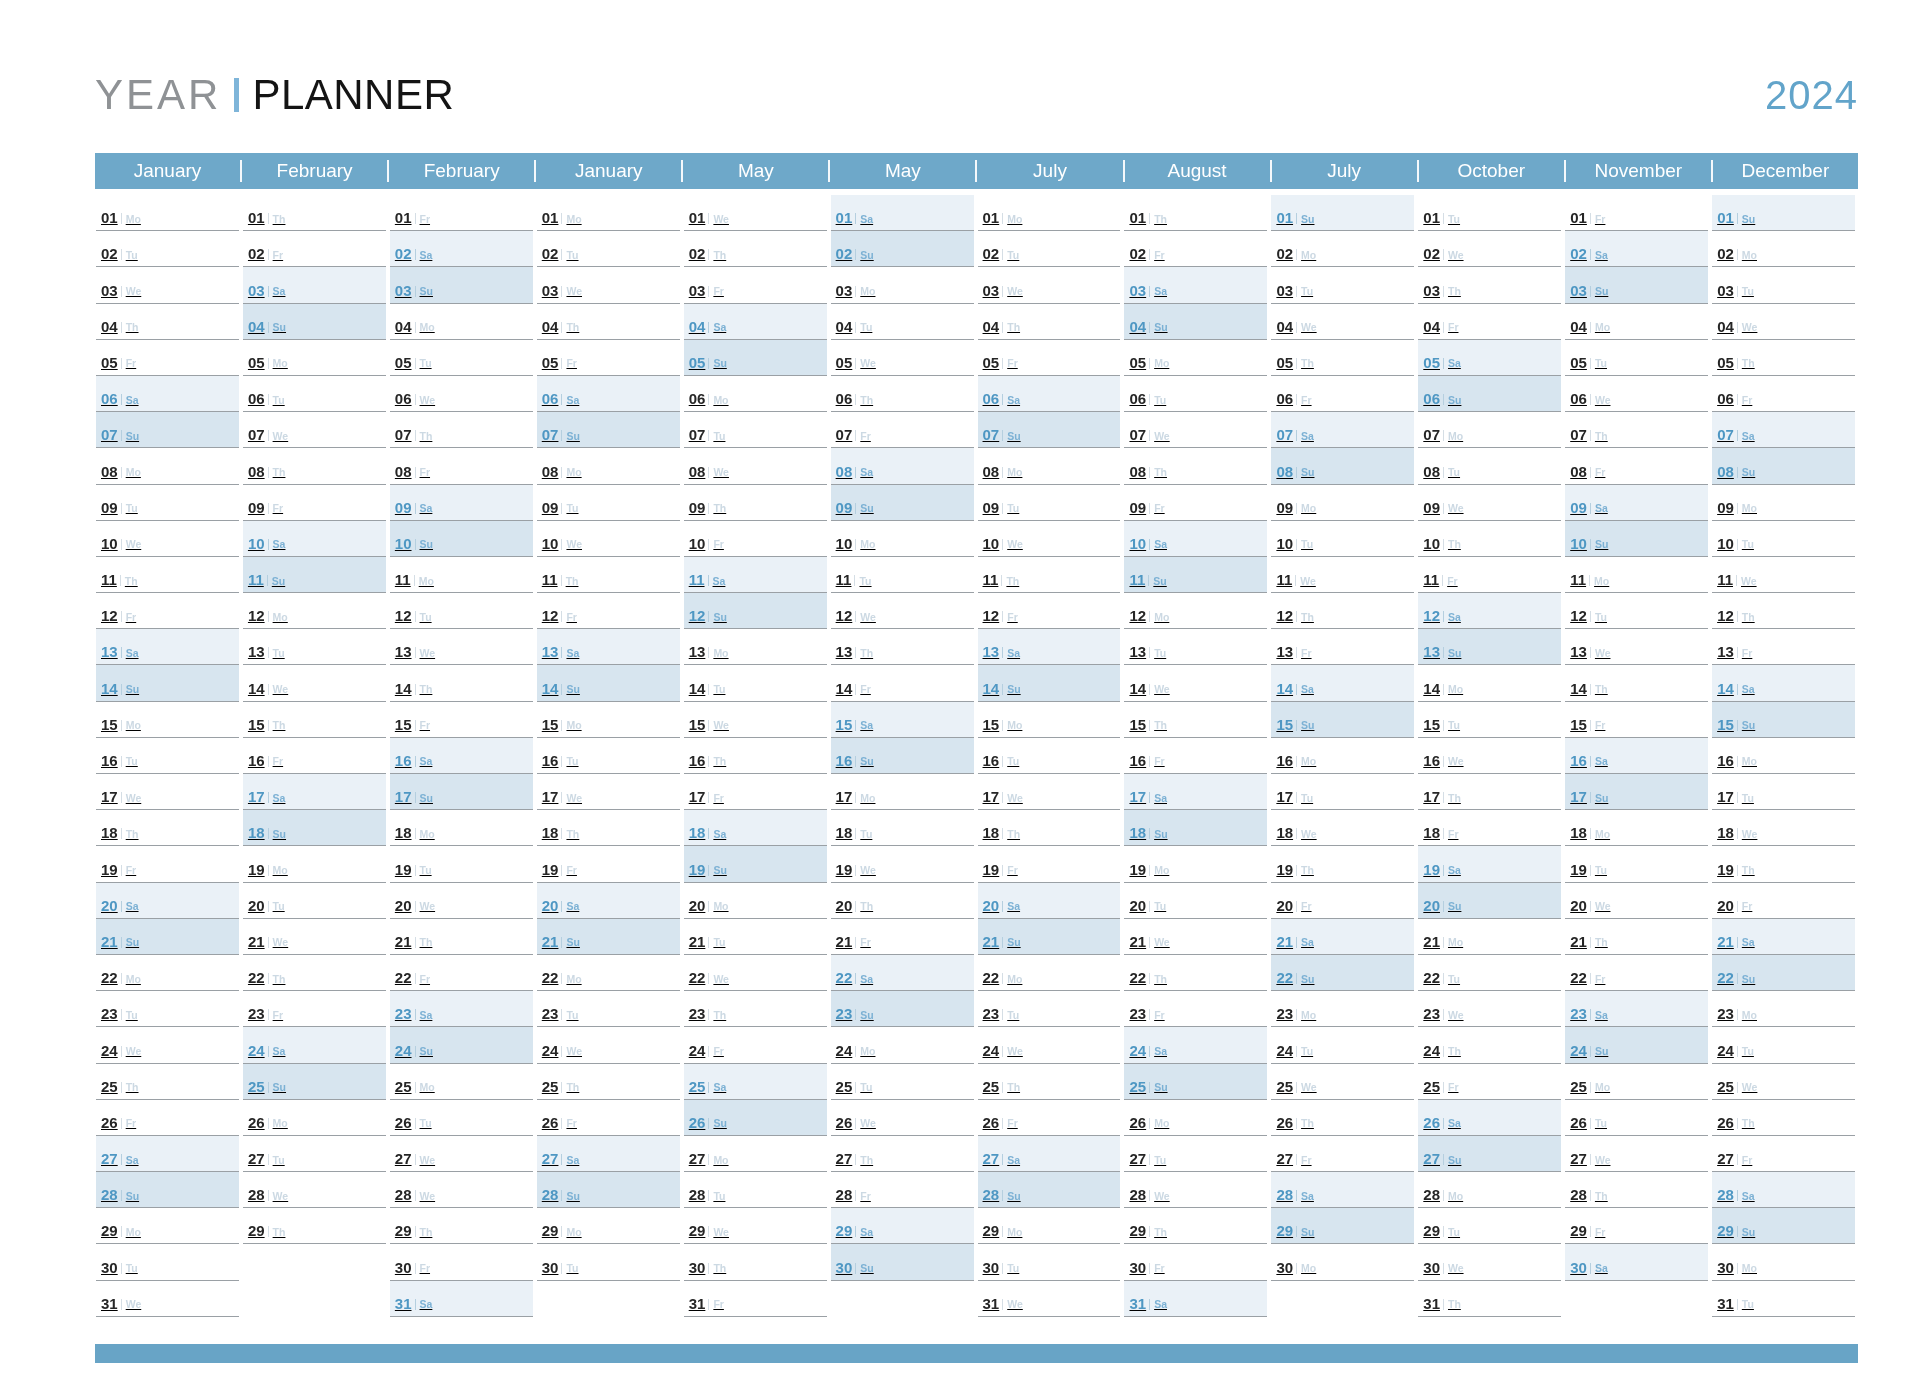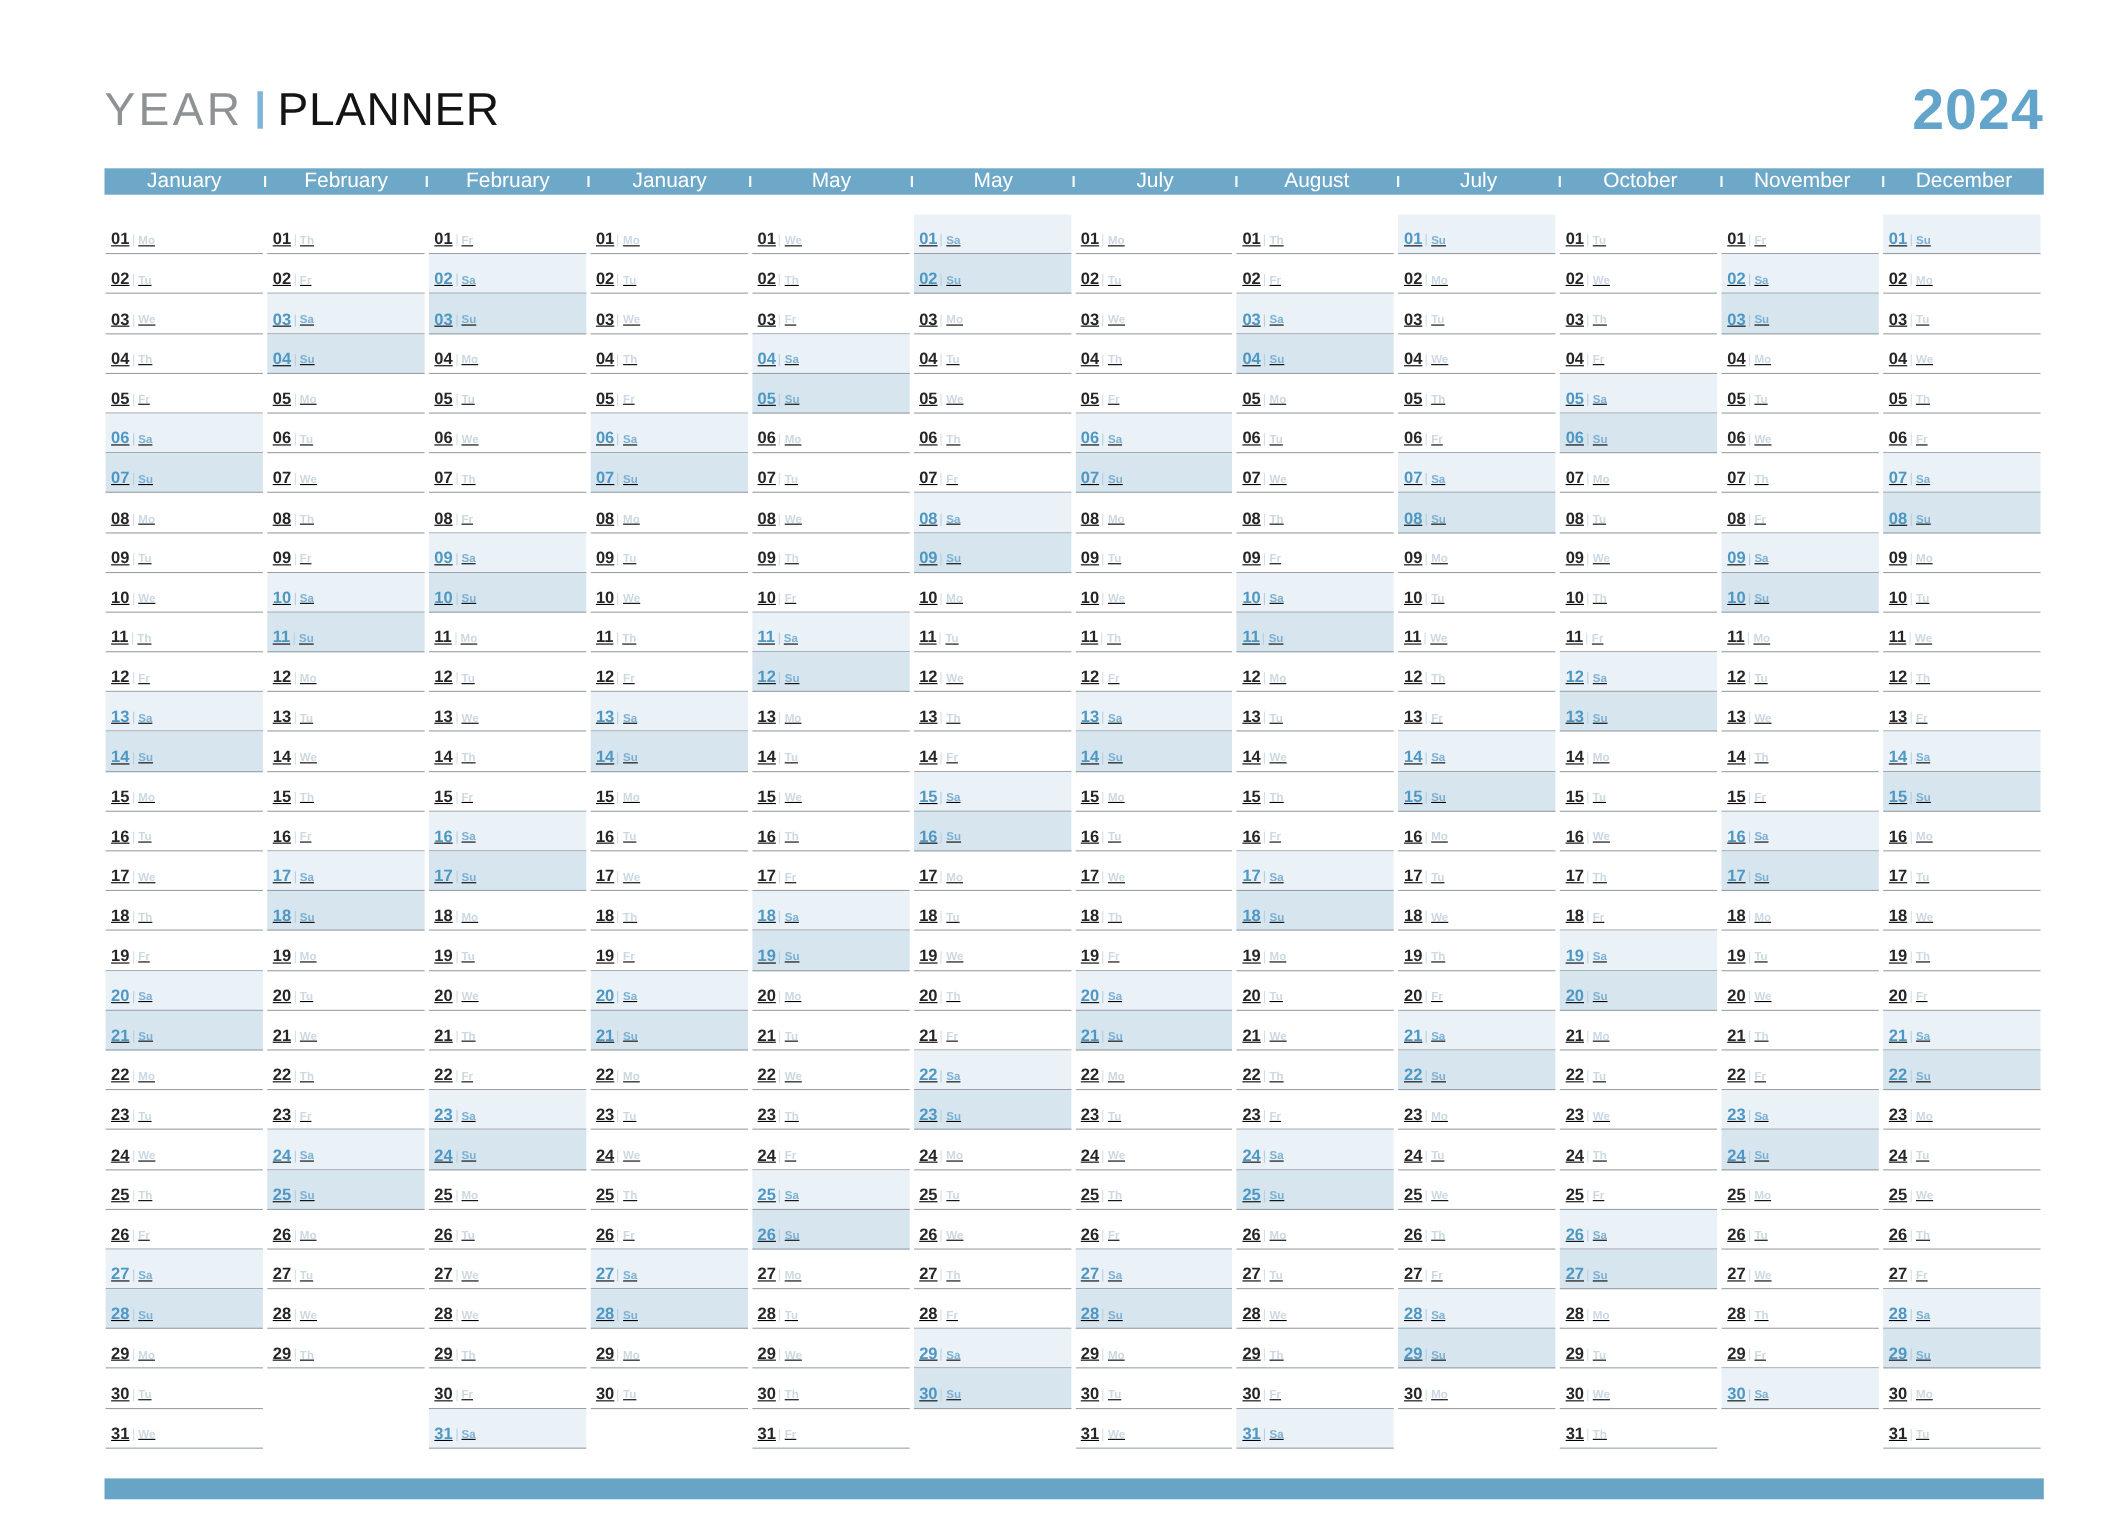--- a/index.html
+++ b/index.html
@@ -31,25 +31,25 @@
   .title-year-word{
     font-size:42px;line-height:1;color:var(--title-light);
     letter-spacing:3px;font-weight:400;
   }
   .title-sep{width:5px;height:34px;background:var(--title-sep);margin:0 13px;}
   .title-planner-word{
     font-size:42px;line-height:1;color:var(--title-bold);
     font-weight:400;letter-spacing:0.5px;
   }
   .year-label{
-    font-size:52px;line-height:1;font-weight:700;color:var(--year-blue);
+    font-size:40px;line-height:1;font-weight:400;color:var(--year-blue);
     letter-spacing:1px;
   }
   .months-header{
-    position:absolute;left:95px;top:153px;width:1763px;height:24px;
+    position:absolute;left:95px;top:153px;width:1763px;height:36px;
     background:var(--header-blue);display:flex;align-items:stretch;
   }
   .mh-cell{
     flex:1;min-width:0;display:flex;align-items:center;justify-content:center;
     color:#ffffff;font-size:19px;font-weight:400;
   }
   .mh-divider{flex:none;width:2px;margin:7px 0;background:rgba(255,255,255,0.92);}
   .calendar-grid{
     position:absolute;left:95px;top:195px;width:1763px;
     display:flex;align-items:flex-start;text-decoration:underline;

